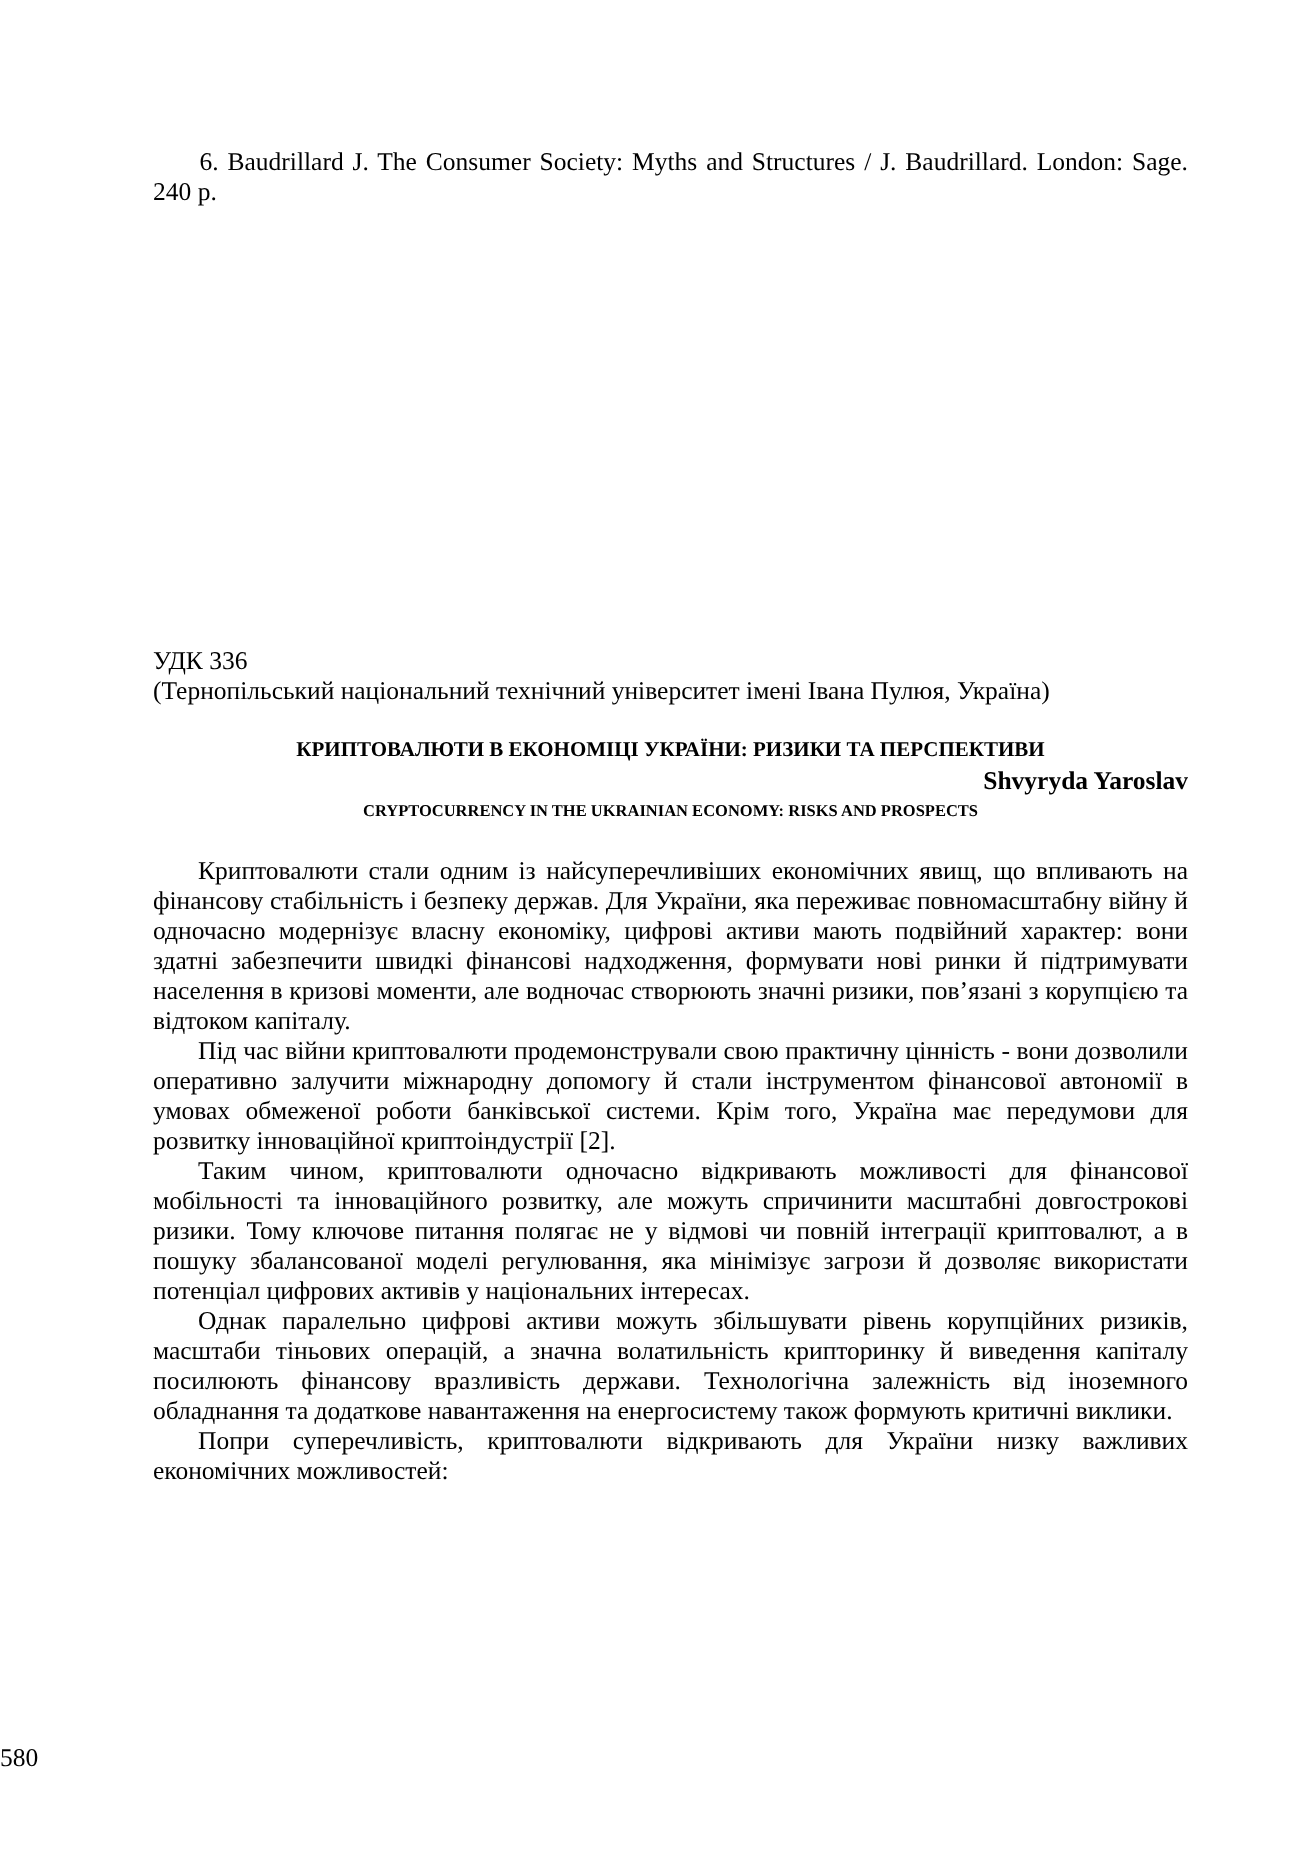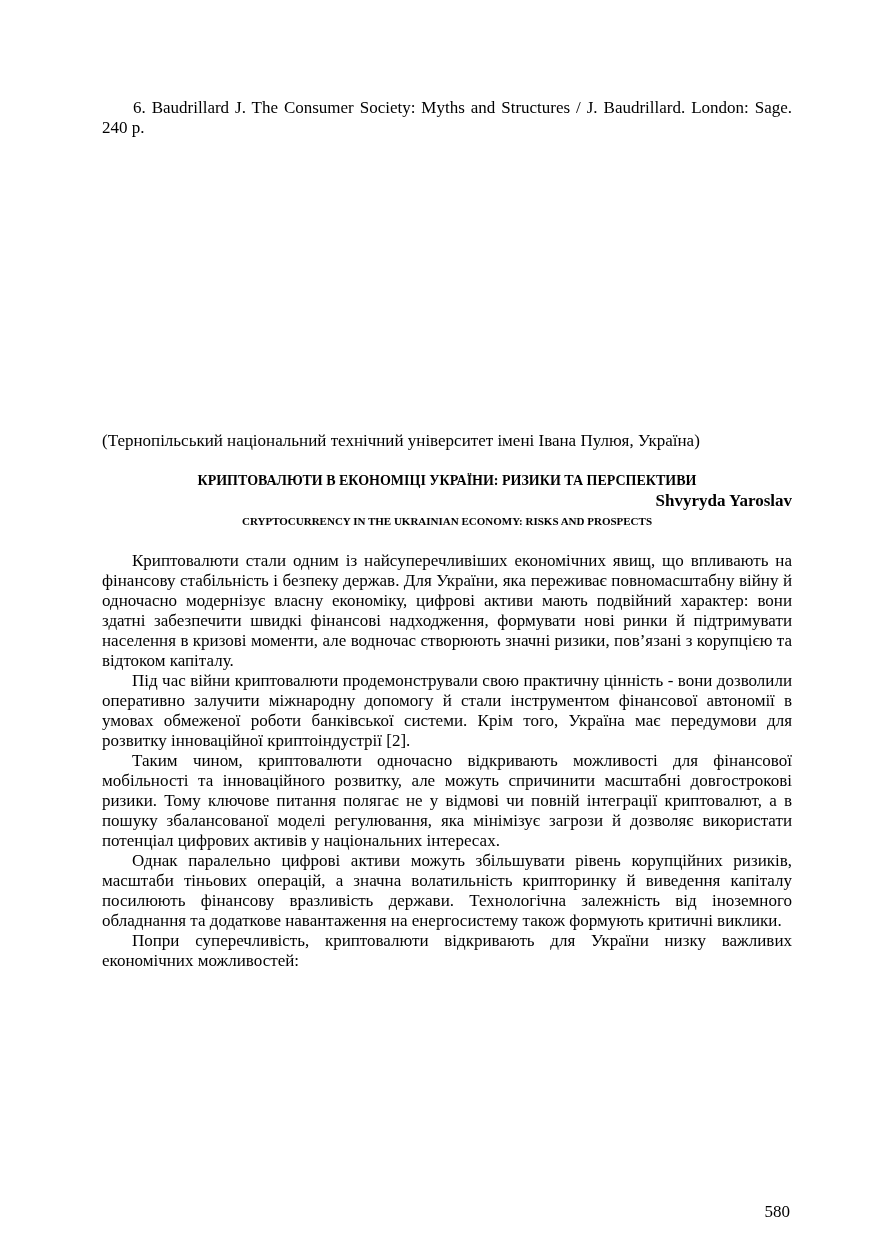--- a/index.html
+++ b/index.html
@@ -44,34 +44,35 @@
     font-size: 11px;
     line-height: 20px;
   }
   .article-body { margin-top: 20px; }
   .article-body p {
     text-align: justify;
     text-indent: 30px;
   }
   .page-number {
     position: absolute;
-    top: 1202px;
+    top: 1162px;
     left: 0;
     width: 790px;
-    text-align: right;
+    text-align: left;
   }
 </style>
 </head>
 <body>
 
 <div class="page">
 
   <p class="ref-item">6. Baudrillard J. The Consumer Society: Myths and Structures / J. Baudrillard. London: Sage. 240 p.</p>
 
   <div class="article-header">
+    <p class="udc">УДК 336</p>
     <p class="affiliation">(Тернопільський національний технічний університет імені Івана Пулюя, Україна)</p>
     <p class="title-uk">КРИПТОВАЛЮТИ В ЕКОНОМІЦІ УКРАЇНИ: РИЗИКИ ТА ПЕРСПЕКТИВИ</p>
     <p class="author-en">Shvyryda Yaroslav</p>
     <p class="title-en">CRYPTOCURRENCY IN THE UKRAINIAN ECONOMY: RISKS AND PROSPECTS</p>
   </div>
 
   <div class="article-body">
     <p>Криптовалюти стали одним із найсуперечливіших економічних явищ, що впливають на фінансову стабільність і безпеку держав. Для України, яка переживає повномасштабну війну й одночасно модернізує власну економіку, цифрові активи мають подвійний характер: вони здатні забезпечити швидкі фінансові надходження, формувати нові ринки й підтримувати населення в кризові моменти, але водночас створюють значні ризики, пов’язані з корупцією та відтоком капіталу.</p>
     <p>Під час війни криптовалюти продемонстрували свою практичну цінність - вони дозволили оперативно залучити міжнародну допомогу й стали інструментом фінансової автономії в умовах обмеженої роботи банківської системи. Крім того, Україна має передумови для розвитку інноваційної криптоіндустрії [2].</p>
     <p>Таким чином, криптовалюти одночасно відкривають можливості для фінансової мобільності та інноваційного розвитку, але можуть спричинити масштабні довгострокові ризики. Тому ключове питання полягає не у відмові чи повній інтеграції криптовалют, а в пошуку збалансованої моделі регулювання, яка мінімізує загрози й дозволяє використати потенціал цифрових активів у національних інтересах.</p>

